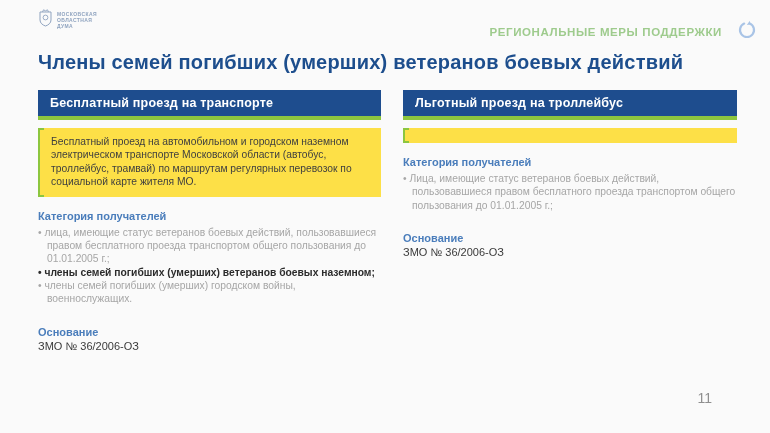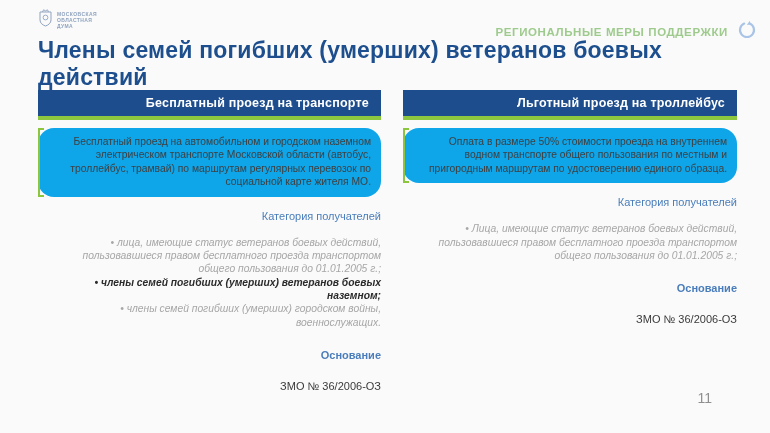--- a/index.html
+++ b/index.html
@@ -9,57 +9,56 @@
     background:#fafafa;
     position:relative;
     overflow:hidden;
     color:#333;
   }
   .slide { position:absolute; inset:0; }
 
   
   .logo { position:absolute; left:38px; top:8px; display:flex; align-items:center; gap:4px; }
   .logo-text { font-size:5px; line-height:6px; letter-spacing:.4px; color:#8fa3bf; font-weight:700; }
-  .hdr-right { position:absolute; right:13px; top:20px; display:flex; align-items:center; gap:9px; }
+  .hdr-right { position:absolute; right:13px; top:20px; display:flex; align-items:center; gap:15px; }
   .hdr-label { font-size:11.5px; letter-spacing:.6px; color:#9ecb8d; font-weight:600; }
 
   
-  .title { position:absolute; left:38px; top:37px; font-size:23px; font-weight:700; color:#1d4e8d; letter-spacing:.2px; }
+  .title { position:absolute; left:38px; top:51px; font-size:20px; font-weight:700; color:#1d4e8d; letter-spacing:.2px; }
 
   
   .cols { position:absolute; left:38px; top:90px; display:flex; gap:22px; }
-  .col { display:flex; flex-direction:column;text-align:right; }
+  .col { display:flex; flex-direction:column; }
   .col-left  { width:343px; }
   .col-right { width:334px; }
   .col-header {
     background:#1e4d8e; color:#fff; font-size:12.5px; font-weight:600;
     padding:6px 12px 6px 12px; letter-spacing:.2px;
     border-bottom:4px solid #8dc63f;
   }
   .highlight {
     position:relative; margin-top:8px;
-    background:#0ea5e9; color:#3f3f3f;
+    background:#fde047; color:#3f3f3f;
     font-size:10.3px; line-height:1.3;
     padding:7px 10px 8px 13px;
-    border-radius:16px;
   }
   .bracket {
     position:absolute; left:0; top:0; bottom:0; width:6px;
     border:2px solid #8cc63f; border-right:none;
   }
-  .sec-heading { margin-top:13px; font-size:11px; font-weight:400; color:#4a7dbb; }
-  ul.cat-list { list-style:none; margin-top:14px;font-style:italic; }
+  .sec-heading { margin-top:13px; font-size:11px; font-weight:700; color:#4a7dbb; }
+  ul.cat-list { list-style:none; margin-top:4px; }
   li.cat-item {
     font-size:10.3px; line-height:1.3; color:#a6a6a6;
     padding-left:9px; text-indent:-9px;
   }
   li.cat-item::before { content:"• "; }
   li.cat-item.emphasis { color:#2b2b2b; font-weight:700; }
   .basis-heading { margin-top:20px; font-size:11px; font-weight:700; color:#4a7dbb; }
-  .basis-value { margin-top:19px; font-size:11px; color:#3a3a3a; font-weight:500; }
+  .basis-value { margin-top:2px; font-size:11px; color:#3a3a3a; font-weight:500; }
 
   .page-num { position:absolute; right:58px; top:390px; font-size:14px; color:#8f8f8f; }
 </style>
 </head>
 <body>
 
 <div class="slide">
 
   <div class="logo">
     <span>
@@ -103,21 +102,20 @@
           <li class="cat-item">члены семей погибших (умерших) городском войны, военнослужащих.</li>
         </ul>
       <div class="basis-heading">Основание</div>
       <div class="basis-value">ЗМО № 36/2006-ОЗ</div>
     </div>
 
     <div class="col col-right">
       <div class="col-header">Льготный проезд на троллейбус</div>
       <div class="highlight">
         <span class="bracket"></span>
-        <span>Оплата в размере 50% стоимости проезда на внутреннем водном транспорте общего пользования по местным и пригородным маршрутам по удостоверению единого образца.</span>
       </div>
       <div class="sec-heading">Категория получателей</div>
       <ul class="cat-list">
           <li class="cat-item">Лица, имеющие статус ветеранов боевых действий, пользовавшиеся правом бесплатного проезда транспортом общего пользования до 01.01.2005 г.;</li>
         </ul>
       <div class="basis-heading">Основание</div>
       <div class="basis-value">ЗМО № 36/2006-ОЗ</div>
     </div>
 
   </div>

